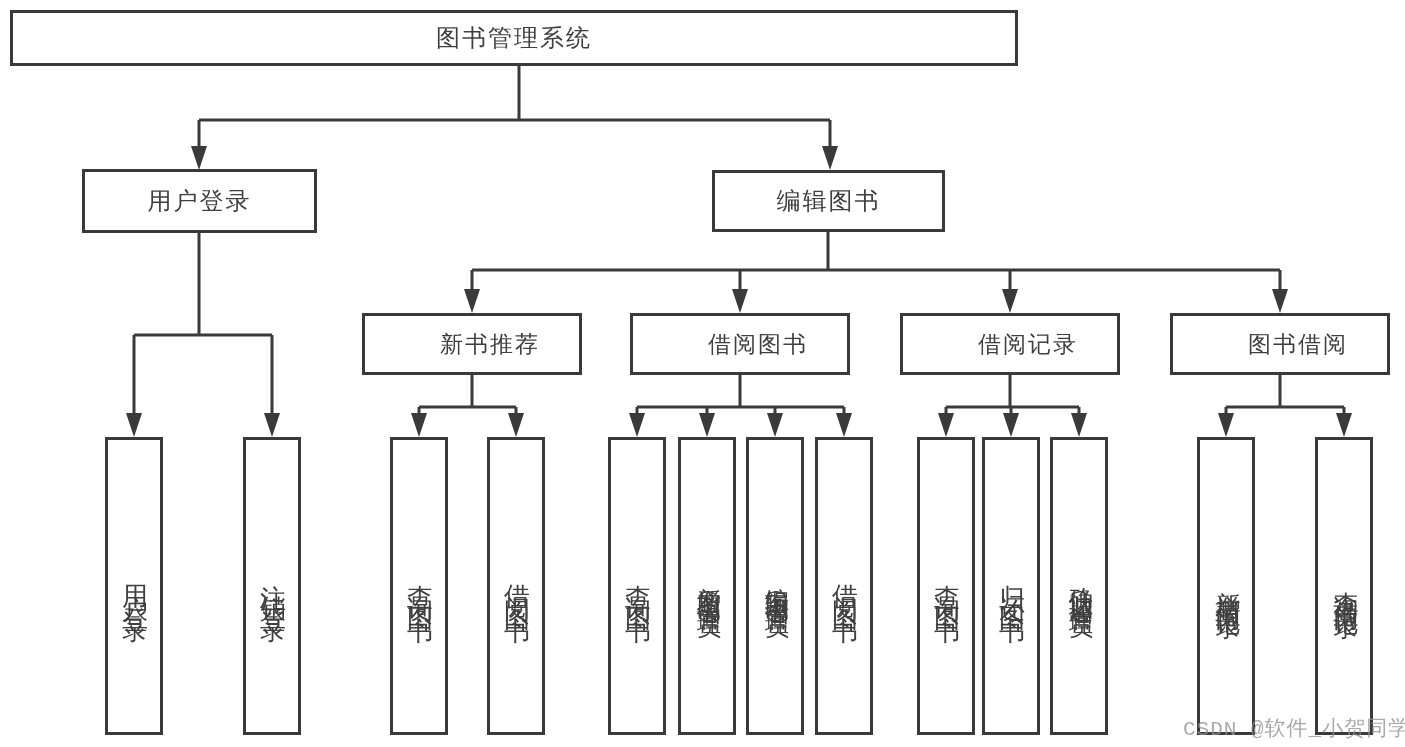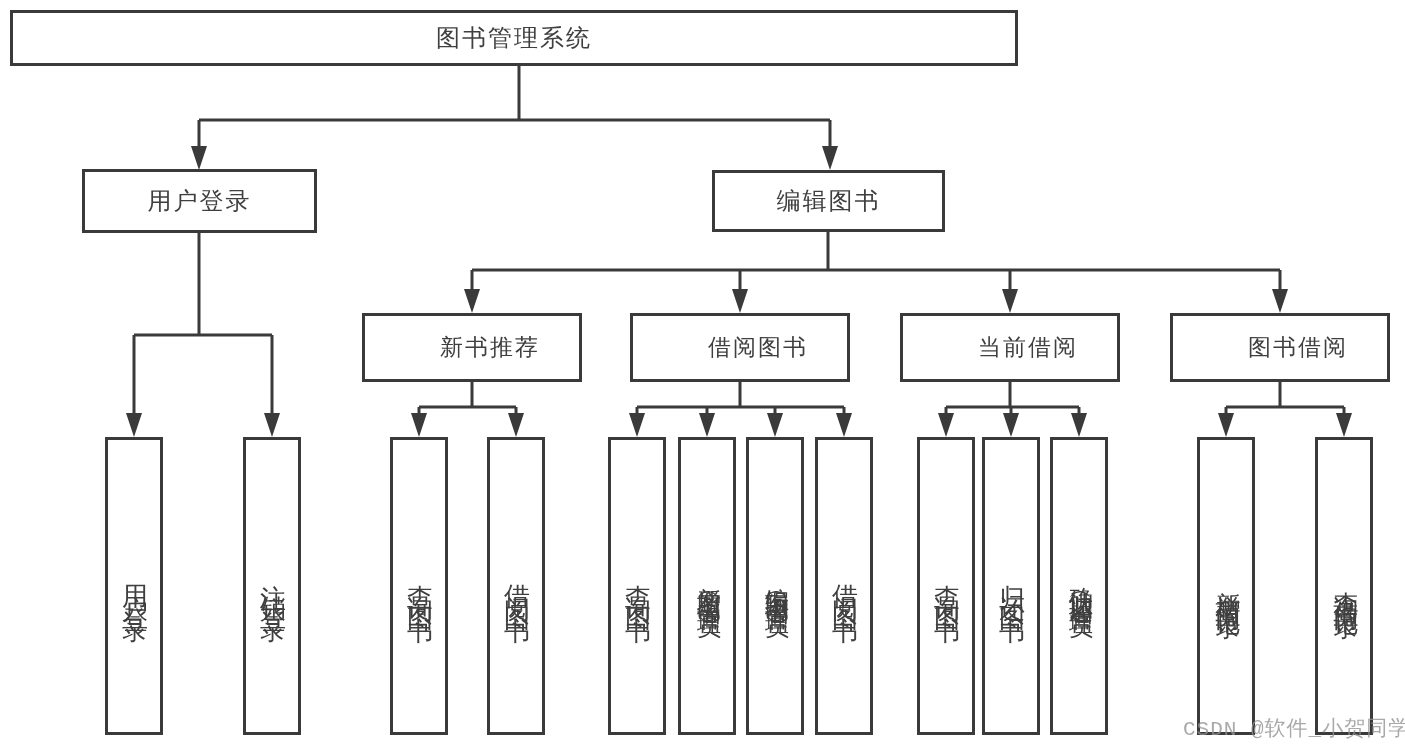--- a/index.html
+++ b/index.html
@@ -27,21 +27,21 @@
     justify-content: center;
     color: #3f3f3f;
     font-size: 24px;
     letter-spacing: 2px;
     white-space: nowrap;
     z-index: 2;
   }
   .node.root { left: 10px; top: 10px; width: 1008px; height: 56px; }
   .node.l1a  { left: 82px;  top: 169px; width: 235px; height: 64px; }
   .node.l1b  { left: 712px; top: 170px; width: 233px; height: 62px; }
-  .node.l2   { top: 313px; width: 220px; height: 69px; font-size: 23px; padding-left: 36px; }
+  .node.l2   { top: 313px; width: 220px; height: 62px; font-size: 23px; padding-left: 36px; }
   .leaf {
     position: absolute;
     top: 437px;
     width: 58px;
     height: 298px;
     box-sizing: border-box;
     border: 3px solid #3a3a3a;
     background: #ffffff;
     display: flex;
     align-items: center;
@@ -118,21 +118,21 @@
     <span>编辑图书</span>
   </div>
 
   <div class="node l2" style="left:362px">
     <span>新书推荐</span>
   </div>
   <div class="node l2" style="left:630px">
     <span>借阅图书</span>
   </div>
   <div class="node l2" style="left:900px">
-    <span>当前借阅</span>
+    <span>借阅记录</span>
   </div>
   <div class="node l2" style="left:1170px">
     <span>图书借阅</span>
   </div>
 
   <div class="leaf" style="left:105px">
     <span>用户登录</span>
   </div>
   <div class="leaf" style="left:243px">
     <span>注销登录</span>

